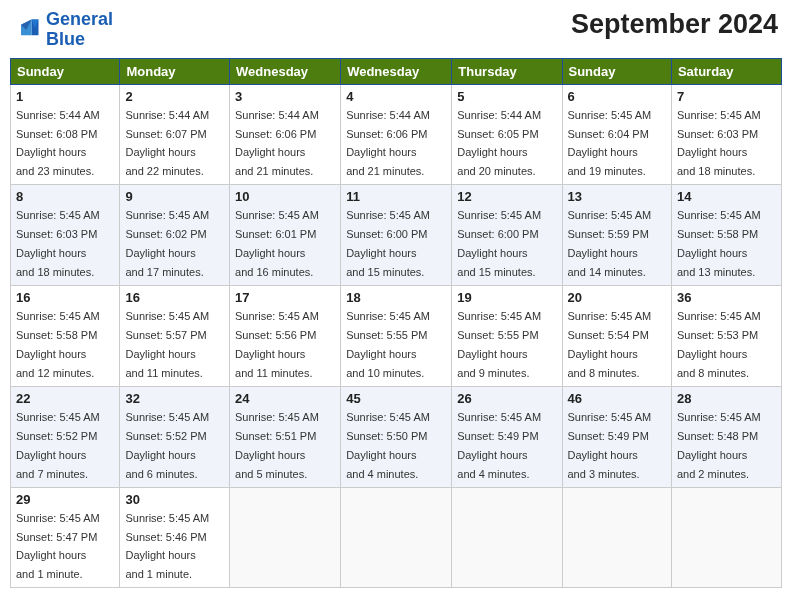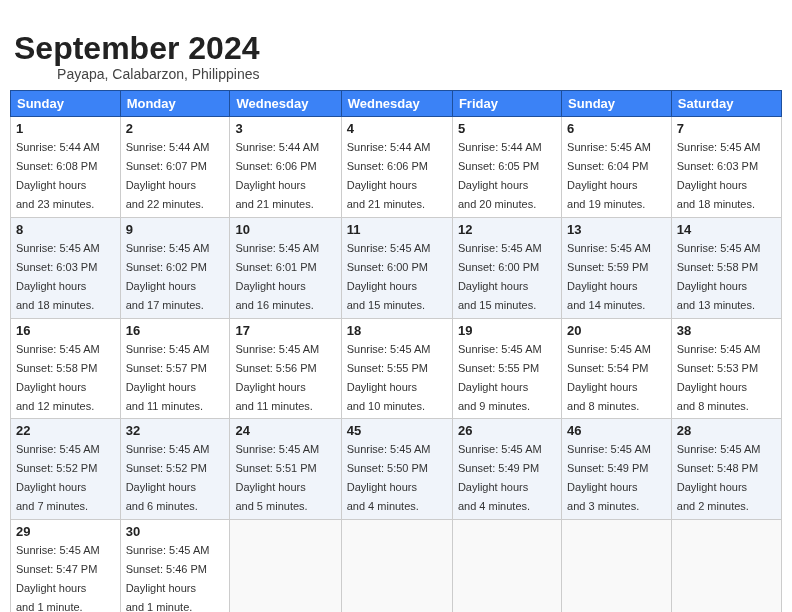--- a/index.html
+++ b/index.html
@@ -30,37 +30,36 @@
     }
     .logo-text span { color: #1a5fb4; }
     .logo-icon {
       width: 28px;
       height: 28px;
     }
     .title-block {
       text-align: right;
     }
     .month-title {
-      font-size: 32px;
+      font-size: 27px;
       font-weight: bold;
       color: #222;
       line-height: 1.1;
-      margin-top: 21px;
     }
     .subtitle {
       font-size: 14px;
       color: #444;
     }
     .calendar {
       width: 100%;
       border-collapse: collapse;
       border: 1px solid #ccc;
     }
     .calendar th {
-      background: #3b82f6;
+      background: #4d7c0f;
       color: #fff;
       text-align: left;
       padding: 5px 6px;
       font-size: 13px;
       font-weight: bold;
       border: 1px solid #1e4f9c;
     }
     .calendar td {
       vertical-align: top;
       border: 1px solid #ccc;
@@ -88,34 +87,45 @@
     .empty-cell {
       background: #f9f9f9 !important;
     }
     .week-row-even td { background: #f0f4fa; }
     .week-row-odd td { background: #fff; }
   </style>
 </head>
 <body>
 
 <div class="header">
+  <div class="logo">
+    <svg class="logo-icon" viewBox="0 0 32 32">
+      <polygon points="20,4 28,4 28,22 20,22" fill="#1a5fb4"></polygon>
+      <polygon points="20,4 28,4 24,14" fill="#2176d2"></polygon>
+      <polygon points="8,10 20,4 20,22 8,22" fill="#3a8fd4"></polygon>
+      <polygon points="8,10 20,4 14,16" fill="#2563b0"></polygon>
+    </svg>
+    <div class="logo-text">
+      <div><span>General</span></div>
+      <div><span style="color:#1a5fb4">Blue</span></div>
+    </div>
+  </div>
   <div class="title-block">
     <div class="month-title">September 2024</div>
-    <div class="subtitle">Payapa, Calabarzon, Philippines</div>
   </div>
 </div>
 
 <table class="calendar" id="cal">
     <thead>
       <tr>
         <th>Sunday</th>
         <th>Monday</th>
         <th>Wednesday</th>
         <th>Wednesday</th>
-        <th>Friday</th>
+        <th>Thursday</th>
         <th>Sunday</th>
         <th>Saturday</th>
       </tr>
     </thead>
     <tbody>
       <tr class="week-row-odd">
         <td><span class="day-num">1</span><span class="day-info">Sunrise: 5:44 AM<br>Sunset: 6:08 PM<br>Daylight hours<br>and 23 minutes.</span></td>
         <td><span class="day-num">2</span><span class="day-info">Sunrise: 5:44 AM<br>Sunset: 6:07 PM<br>Daylight hours<br>and 22 minutes.</span></td>
         <td><span class="day-num">3</span><span class="day-info">Sunrise: 5:44 AM<br>Sunset: 6:06 PM<br>Daylight hours<br>and 21 minutes.</span></td>
         <td><span class="day-num">4</span><span class="day-info">Sunrise: 5:44 AM<br>Sunset: 6:06 PM<br>Daylight hours<br>and 21 minutes.</span></td>
@@ -132,21 +142,21 @@
         <td><span class="day-num">13</span><span class="day-info">Sunrise: 5:45 AM<br>Sunset: 5:59 PM<br>Daylight hours<br>and 14 minutes.</span></td>
         <td><span class="day-num">14</span><span class="day-info">Sunrise: 5:45 AM<br>Sunset: 5:58 PM<br>Daylight hours<br>and 13 minutes.</span></td>
       </tr>
       <tr class="week-row-odd">
         <td><span class="day-num">16</span><span class="day-info">Sunrise: 5:45 AM<br>Sunset: 5:58 PM<br>Daylight hours<br>and 12 minutes.</span></td>
         <td><span class="day-num">16</span><span class="day-info">Sunrise: 5:45 AM<br>Sunset: 5:57 PM<br>Daylight hours<br>and 11 minutes.</span></td>
         <td><span class="day-num">17</span><span class="day-info">Sunrise: 5:45 AM<br>Sunset: 5:56 PM<br>Daylight hours<br>and 11 minutes.</span></td>
         <td><span class="day-num">18</span><span class="day-info">Sunrise: 5:45 AM<br>Sunset: 5:55 PM<br>Daylight hours<br>and 10 minutes.</span></td>
         <td><span class="day-num">19</span><span class="day-info">Sunrise: 5:45 AM<br>Sunset: 5:55 PM<br>Daylight hours<br>and 9 minutes.</span></td>
         <td><span class="day-num">20</span><span class="day-info">Sunrise: 5:45 AM<br>Sunset: 5:54 PM<br>Daylight hours<br>and 8 minutes.</span></td>
-        <td><span class="day-num">38</span><span class="day-info">Sunrise: 5:45 AM<br>Sunset: 5:53 PM<br>Daylight hours<br>and 8 minutes.</span></td>
+        <td><span class="day-num">36</span><span class="day-info">Sunrise: 5:45 AM<br>Sunset: 5:53 PM<br>Daylight hours<br>and 8 minutes.</span></td>
       </tr>
       <tr class="week-row-even">
         <td><span class="day-num">22</span><span class="day-info">Sunrise: 5:45 AM<br>Sunset: 5:52 PM<br>Daylight hours<br>and 7 minutes.</span></td>
         <td><span class="day-num">32</span><span class="day-info">Sunrise: 5:45 AM<br>Sunset: 5:52 PM<br>Daylight hours<br>and 6 minutes.</span></td>
         <td><span class="day-num">24</span><span class="day-info">Sunrise: 5:45 AM<br>Sunset: 5:51 PM<br>Daylight hours<br>and 5 minutes.</span></td>
         <td><span class="day-num">45</span><span class="day-info">Sunrise: 5:45 AM<br>Sunset: 5:50 PM<br>Daylight hours<br>and 4 minutes.</span></td>
         <td><span class="day-num">26</span><span class="day-info">Sunrise: 5:45 AM<br>Sunset: 5:49 PM<br>Daylight hours<br>and 4 minutes.</span></td>
         <td><span class="day-num">46</span><span class="day-info">Sunrise: 5:45 AM<br>Sunset: 5:49 PM<br>Daylight hours<br>and 3 minutes.</span></td>
         <td><span class="day-num">28</span><span class="day-info">Sunrise: 5:45 AM<br>Sunset: 5:48 PM<br>Daylight hours<br>and 2 minutes.</span></td>
       </tr>

